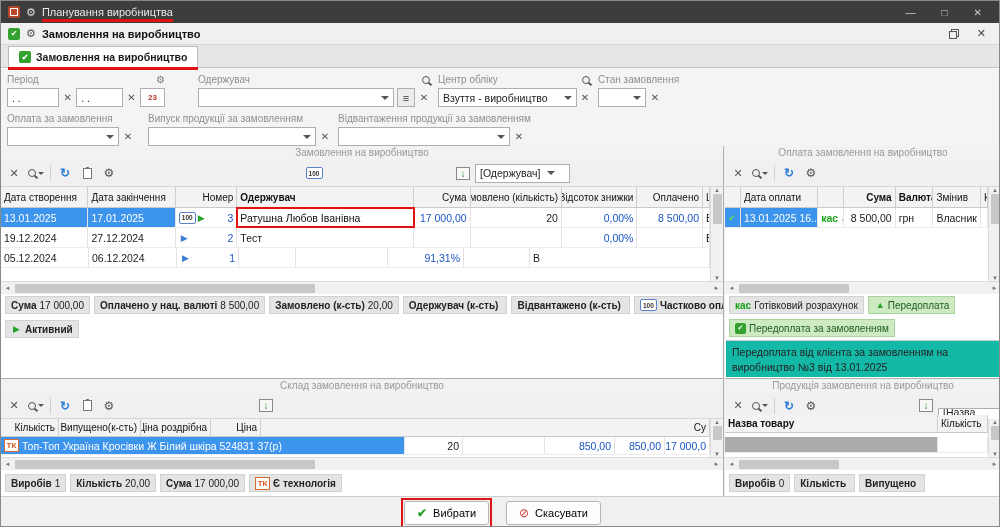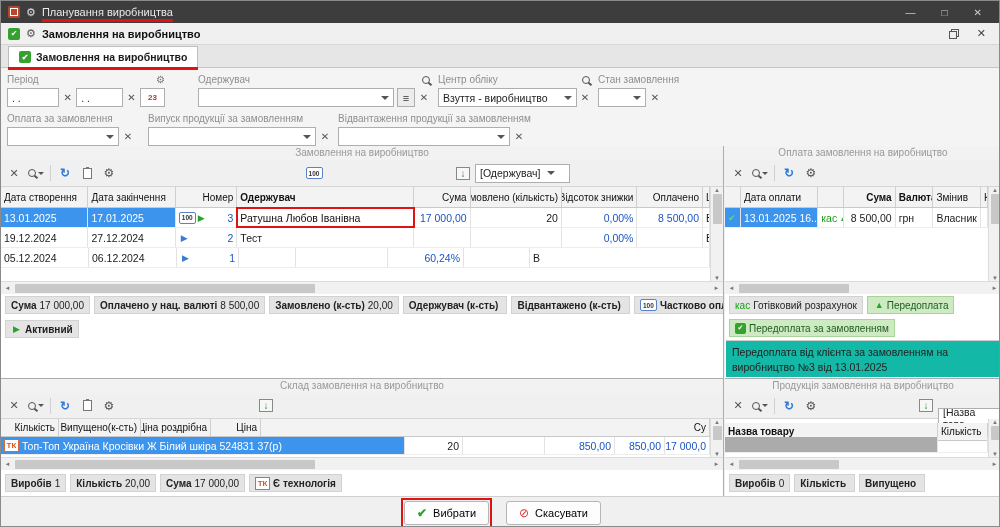--- a/index.html
+++ b/index.html
@@ -70,21 +70,21 @@
   .cell { display:flex; align-items:center; padding:0 3px; border-right:1px solid #e3e3e3; overflow:hidden; white-space:nowrap; font-size:10.5px; color:#1a1a1a; height:100%; }
   .ghead .cell { font-size:10px; color:#111; background:#f3f3f3; border-right:1px solid #cfcfcf; }
   .hb { font-weight:bold; }
   .num { justify-content:flex-end; }
   .blue-text { color:#1b55c0; }
   .sel { background:#3d94ec; color:#fff; }
   .play { font-style:normal; font-size:9px; margin:0 2px; flex:none; }
   .green { color:#27a22b; }
   .blueplay { color:#3a7bd0; }
   .tk-ic { display:inline-flex; align-items:center; justify-content:center; width:15px; height:13px; background:#fff; border:1px solid #d86b30; color:#d8551e; font-size:8px; font-weight:bold; font-style:normal; margin-right:3px; flex:none; }
-  .kas { color:#19a019; font-weight:normal; }
+  .kas { color:#19a019; font-weight:bold; }
   .upg { font-style:normal; font-size:9px; color:#27a22b; margin-left:2px; }
   .ann-cell { outline:2px solid #e01212; outline-offset:-1px; z-index:3; background:#fff; color:#111; }
   .grayfill { background:#ababab; }
 
   
   .oc0{width:88px}.oc1{width:88px}.oc2{width:62px}.oc3{width:178px}.oc4{width:57px}.oc5{width:92px}.oc6{width:76px}.oc7{width:66px}.oc8{flex:1}
   .pc0{width:16px}.pc1{width:78px}.pc2{width:26px}.pc3{width:52px}.pc4{width:38px}.pc5{width:48px}.pc6{flex:1}
   .cc0{width:404px}.cc1{width:58px}.cc2{width:82px}.cc3{width:70px}.cc4{width:50px}.cc5{flex:1}
   .rc0{width:213px}.rc1{flex:1}
 
@@ -322,21 +322,21 @@
     </div>
     <div class="grow" style="top:102px;height:20px;left:0;right:13px;">
       <span class="cell oc0">05.12.2024</span>
       <span class="cell oc1">06.12.2024</span>
       <span class="cell oc2">
           <i class="play blueplay">▶</i>
           <span class="blue-text" style="margin-left:auto;">1</span>
         </span>
       <span class="cell oc4 num"></span>
       <span class="cell oc5 num"></span>
-      <span class="cell oc6 num blue-text">60,24%</span>
+      <span class="cell oc6 num blue-text">91,31%</span>
       <span class="cell oc7 num"></span>
       <span class="cell oc8">В</span>
     </div>
     <div class="vs" style="right:0;top:41px;height:94px;">
       <span class="sa">▲</span>
       <span class="st"></span>
       <span class="spc"></span>
       <span class="sa">▼</span>
     </div>
     <div class="hs" style="top:135px;left:0;right:0;">
@@ -524,21 +524,21 @@
       <i class="tsep"></i>
       <span class="tbtn blue">↻</span>
       <span class="tbtn">⚙</span>
       <span class="tbtn" style="margin-left:auto;">
           <i class="save-ic">↓</i>
         </span>
       <span class="toolbar-combo" style="width:62px;margin-right:-2px;margin-top:24px;">
           <span>[Назва това</span>
         </span>
     </div>
-    <div class="ghead" style="top:44px;height:18px;left:0;right:13px;">
+    <div class="ghead" style="top:36px;height:18px;left:0;right:13px;">
       <span class="cell rc0 hb">Назва товару</span>
       <span class="cell rc1">Кількість</span>
     </div>
     <div class="grow" style="top:58px;height:16px;left:0;right:13px;">
       <span class="cell rc0 grayfill"></span>
       <span class="cell rc1"></span>
     </div>
     <div class="vs" style="right:0;top:40px;height:38px;">
       <span class="sa">▲</span>
       <span class="st" style="height:14px;"></span>

